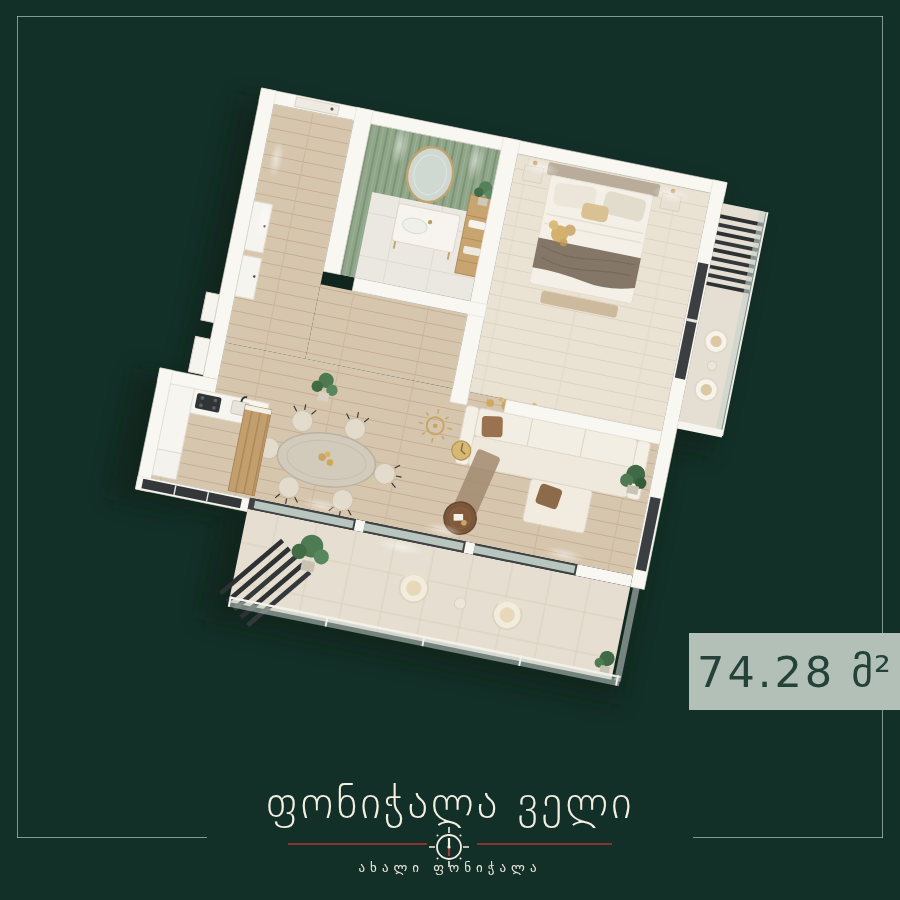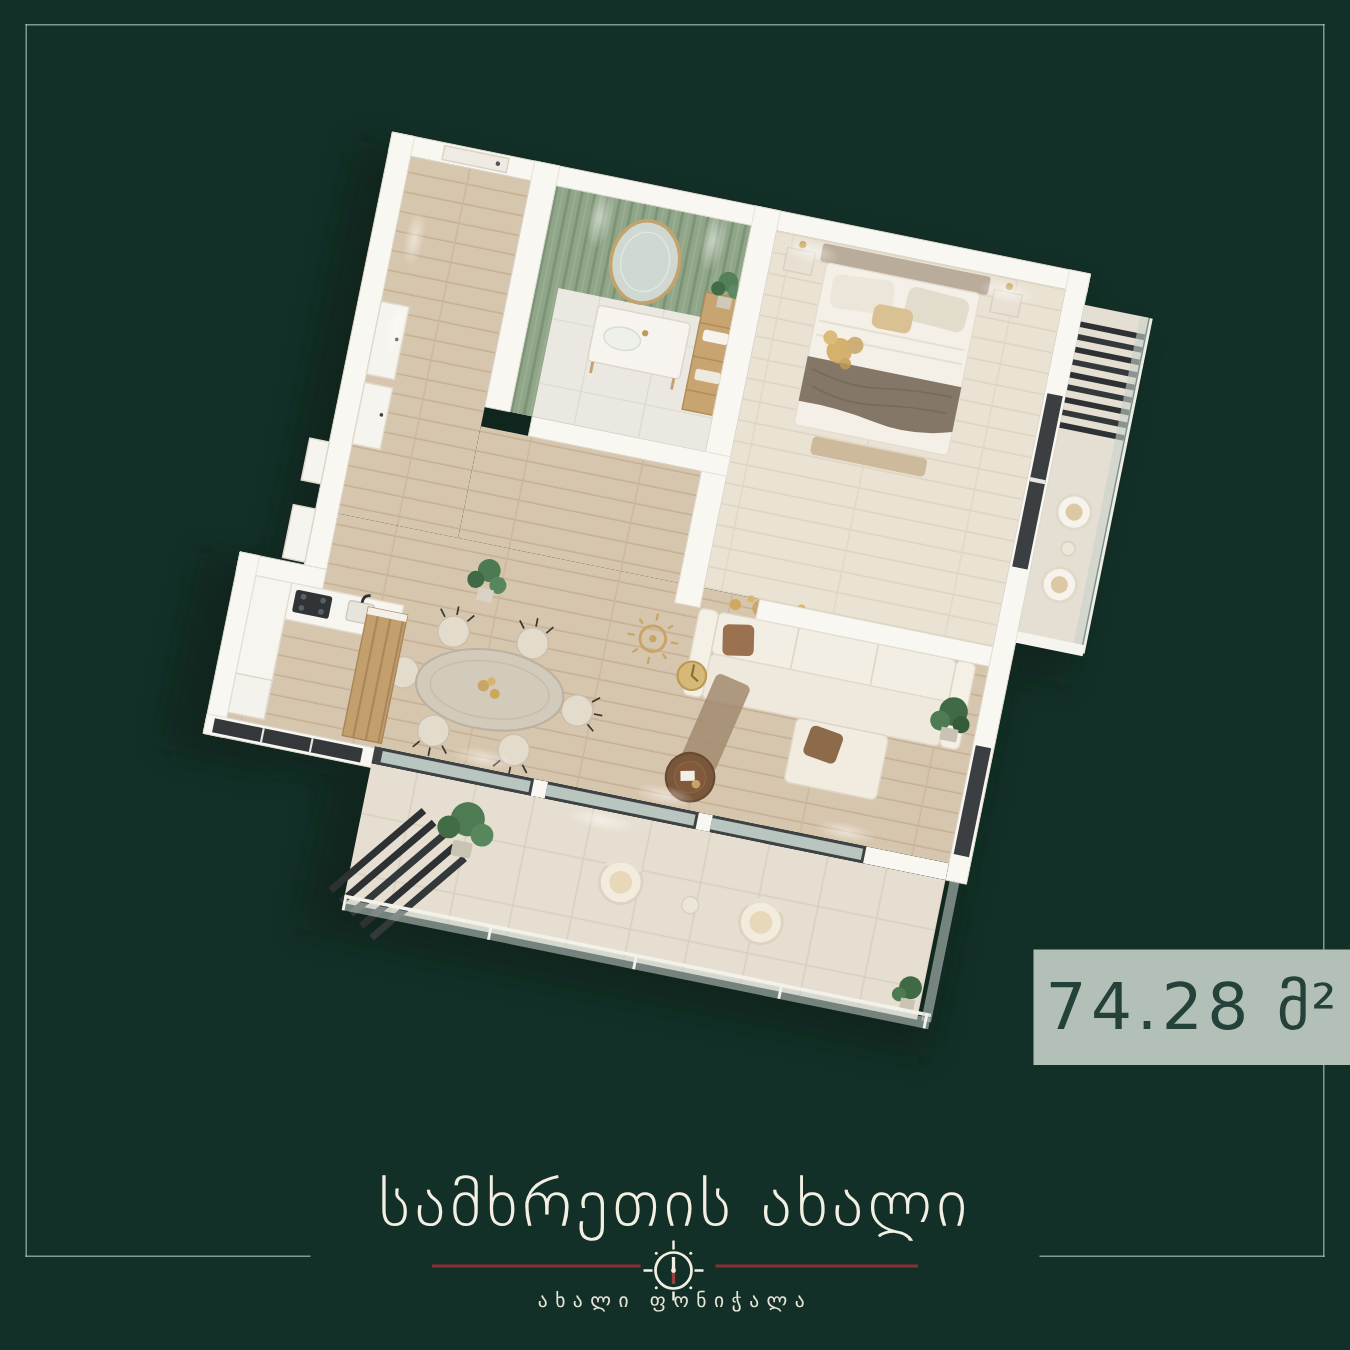--- a/index.html
+++ b/index.html
@@ -365,21 +365,21 @@
       <ellipse cx="300" cy="474" rx="24" ry="7" fill="url(#glow)"></ellipse>
     </g>
   </g>
 </svg>
 
 <div class="badge">
   <span class="badge-value">74.28</span>
   <span class="badge-unit">მ²</span>
 </div>
 
-<div class="title">სამხრეთის ახალი</div>
+<div class="title">ფონიჭალა ველი</div>
 
 <div class="divider-line" id="divider-left"></div>
 <div class="divider-line" id="divider-right"></div>
 
 <svg id="compass" width="48" height="50" viewBox="0 0 48 50">
   <circle cx="24" cy="25" r="12" fill="none" stroke="#f3efe3" stroke-width="1.8"></circle>
   <path d="M24 5v6M24 39v6M4 25h6M38 25h6" stroke="#f3efe3" stroke-width="1.6"></path>
   <circle cx="35.5" cy="13.5" r="1" fill="#f3efe3"></circle>
   <circle cx="12.5" cy="13.5" r="1" fill="#f3efe3"></circle>
   <circle cx="35.5" cy="36.5" r="1" fill="#f3efe3"></circle>

